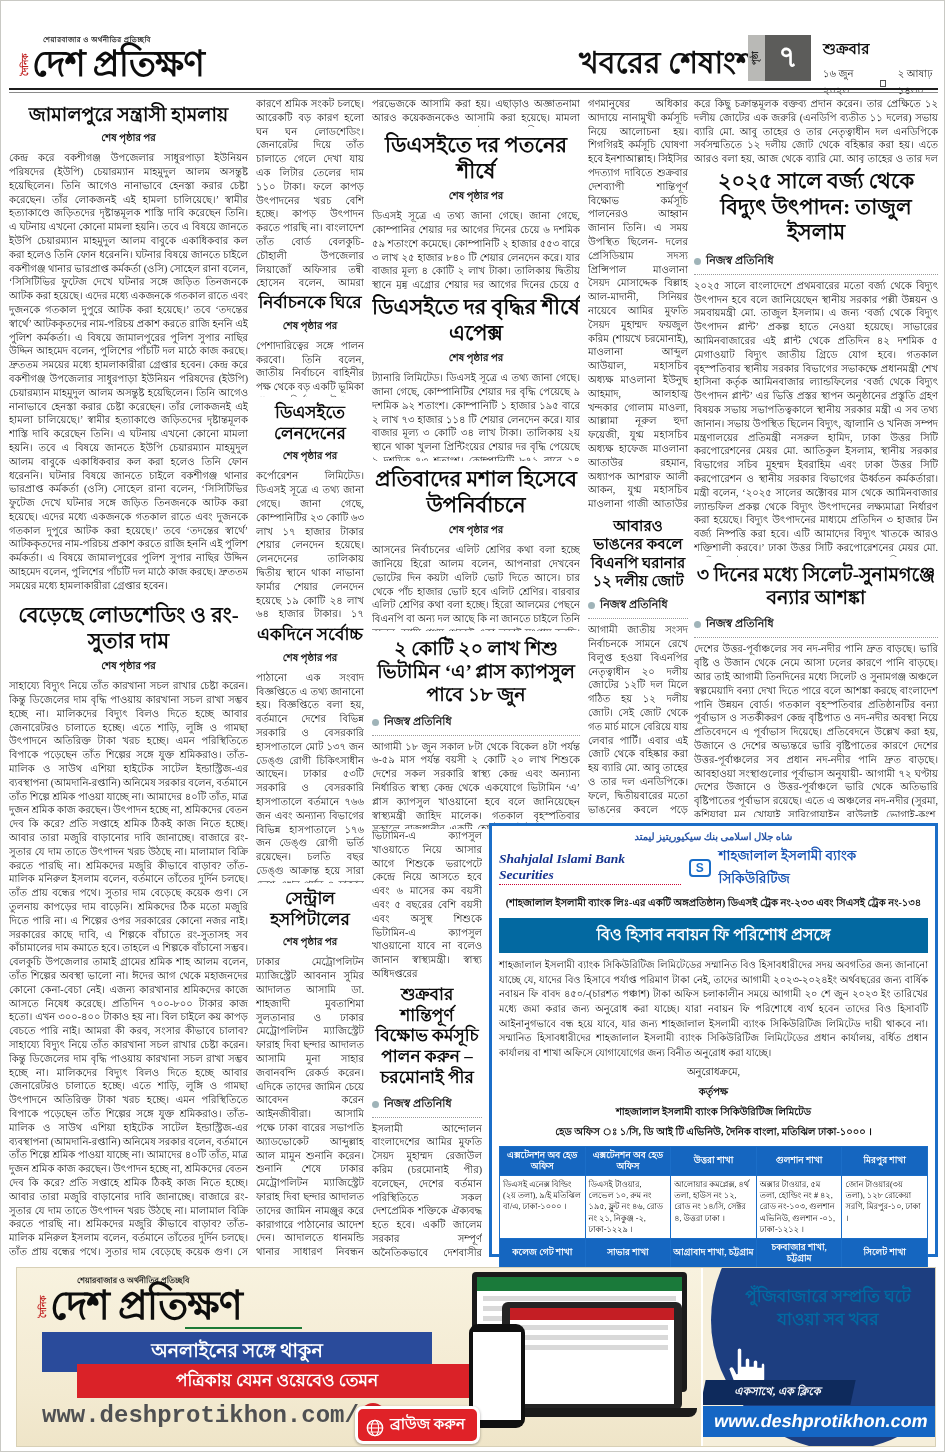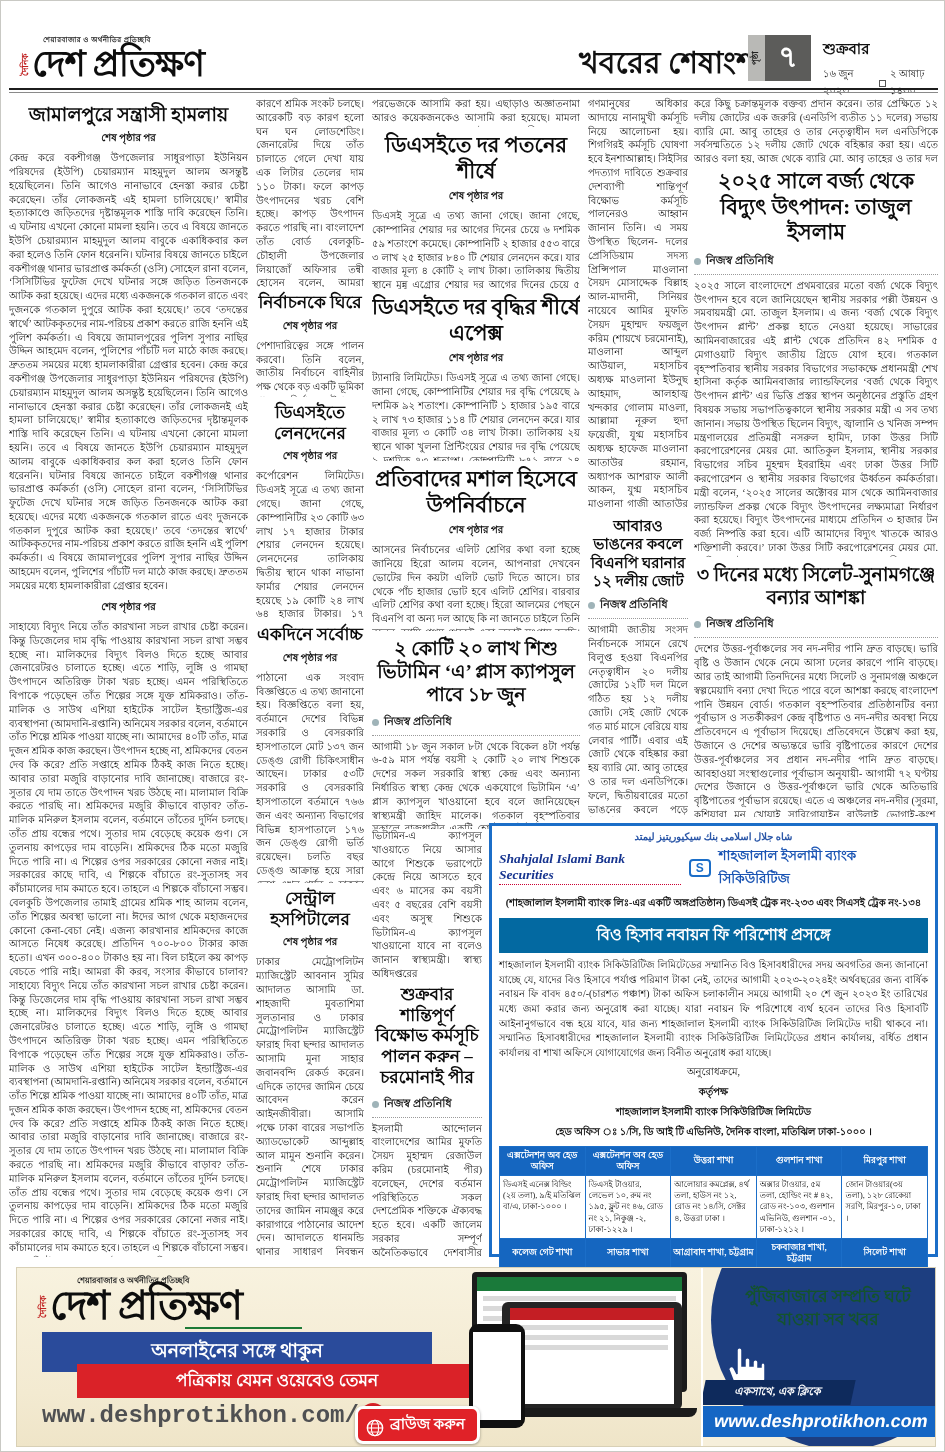--- a/index.html
+++ b/index.html
@@ -15,21 +15,21 @@
   .mast-tagline { font-size:7px; font-weight:bold; color:#222; letter-spacing:.5px; margin-left:26px; }
   .mast-logo-row { display:flex; align-items:flex-end; }
   .mast-dainik { color:#c02020; font-size:9px; font-weight:bold; writing-mode:vertical-rl; transform:rotate(180deg); height:34px; text-align:center; }
   .mast-logo { font-size:36px; font-weight:900; color:#0d0d0d; line-height:1; letter-spacing:-1px; }
   .section-title { position:absolute; left:578px; top:38px; font-size:30px; font-weight:900; color:#111; }
   .page-box { position:absolute; left:747px; top:34px; display:flex; height:46px; }
   .page-box-label { width:17px; background:#b9b9b6; color:#222; font-size:8.5px; font-weight:bold; writing-mode:vertical-rl; transform:rotate(180deg); text-align:center; }
   .page-box-num { width:46px; background:#5c5c5a; color:#fff; font-size:30px; font-weight:bold; display:flex; align-items:center; justify-content:center; }
   .date-block { position:absolute; left:822px; top:36px; }
   .weekday { font-size:15px; font-weight:bold; color:#111; }
-  .dateline { font-size:10px; color:#222; margin-top:4px; display:flex; align-items:center; gap:4px; }
+  .dateline { font-size:10px; color:#222; margin-top:4px; display:flex; align-items:center; gap:12px; }
   .date-sep { display:inline-block; width:7px; height:7px; border:1.5px solid #555; }
   .mast-rule { position:absolute; left:8px; top:87px; width:929px; border-top:2px solid #1c1c1c; }
   .mast-rule2 { position:absolute; left:8px; top:91px; width:929px; border-top:1px solid #8a8a8a; }
   
   .col { position:absolute; overflow:hidden; }
   .art { overflow:hidden; }
   .headline { font-weight:900; color:#0c0c0c; text-align:center; line-height:1.22; padding:6px 0 2px; }
   .h-xl { font-size:21px; } .h-lg { font-size:19px; } .h-md { font-size:17px; } .h-sm { font-size:15px; }
   .contd { font-size:10px; font-weight:bold; text-align:center; padding:2px 0 4px; color:#111; }
   .byline { display:flex; align-items:center; gap:5px; font-size:11px; font-weight:bold; color:#1c1c1c; padding:4px 0 3px; }
@@ -77,21 +77,21 @@
   .laptop .scr { width:100%; height:100%; background:#fff; overflow:hidden; }
   .scr-bar-red { height:12px; background:#c41e24; }
   .laptop-base { left:470px; top:140px; width:210px; height:9px; background:#1b1b1b; border-radius:0 0 8px 8px; }
   .phone { left:452px; top:56px; width:56px; height:104px; background:#101010; border-radius:9px; padding:8px 4px; }
   .phone .scr { width:100%; height:100%; background:#fff; }
   .browse-btn { position:absolute; left:338px; top:138px; background:#e02228; border:3px solid #fff; border-radius:8px;
     color:#fff; font-size:15px; font-weight:900; padding:3px 12px 4px 8px; display:flex; align-items:flex-end; gap:6px;
     box-shadow:0 1px 3px rgba(0,0,0,.35); }
   .fb-right { position:absolute; left:684px; top:0; width:236px; height:180px; background:#f6efdb; border-left:2px solid #fff; overflow:hidden; }
   .fb-circle { position:absolute; left:8px; top:-78px; width:260px; height:260px; border-radius:50%; background:#1d3e80; }
-  .fb-circle-text { position:absolute; left:30px; top:18px; width:190px; color:#14532d; font-size:17px; font-weight:900; text-align:center; line-height:1.35; }
+  .fb-circle-text { position:absolute; left:30px; top:18px; width:190px; color:#0369a1; font-size:17px; font-weight:900; text-align:center; line-height:1.35; }
   .hand-wrap { position:absolute; left:18px; top:78px; }
   .fb-ribbon-dark { position:absolute; left:0; top:112px; width:150px; background:#0e2a5c; color:#fff; font-size:11px; font-weight:bold; text-align:center; padding:3px 0; transform:skewX(-12deg); transform-origin:left; }
   .fb-ribbon-blue { position:absolute; left:-6px; top:138px; width:248px; background:#1566c4; color:#fff; font-family:"Liberation Sans",sans-serif; font-size:18px; font-weight:900; text-align:center; padding:5px 0; transform:skewX(-10deg); }
 </style>
 </head>
 <body>
 
 <div id="page">
 
   <div id="masthead">
@@ -119,20 +119,21 @@
     <div class="mast-rule2"></div>
   </div>
 
   <div class="col" style="left:8px; top:96px; width:239px; height:1160px;">
     <div class="art" style="height:500px;">
       <div class="headline h-lg">জামালপুরে সন্ত্রাসী হামলায়</div>
       <div class="contd">শেষ পৃষ্ঠার পর</div>
       <div class="body-txt">কেন্দ্র করে বকশীগঞ্জ উপজেলার সাধুরপাড়া ইউনিয়ন পরিষদের (ইউপি) চেয়ারম্যান মাহমুদুল আলম অসন্তুষ্ট হয়েছিলেন। তিনি আগেও নানাভাবে হেনস্তা করার চেষ্টা করেছেন। তাঁর লোকজনই এই হামলা চালিয়েছে।’ স্বামীর হত্যাকাণ্ডে জড়িতদের দৃষ্টান্তমূলক শাস্তি দাবি করেছেন তিনি। এ ঘটনায় এখনো কোনো মামলা হয়নি। তবে এ বিষয়ে জানতে ইউপি চেয়ারম্যান মাহমুদুল আলম বাবুকে একাধিকবার কল করা হলেও তিনি ফোন ধরেননি। ঘটনার বিষয়ে জানতে চাইলে বকশীগঞ্জ থানার ভারপ্রাপ্ত কর্মকর্তা (ওসি) সোহেল রানা বলেন, ‘সিসিটিভির ফুটেজ দেখে ঘটনার সঙ্গে জড়িত তিনজনকে আটক করা হয়েছে। এদের মধ্যে একজনকে গতকাল রাতে এবং দুজনকে গতকাল দুপুরে আটক করা হয়েছে।’ তবে ‘তদন্তের স্বার্থে’ আটককৃতদের নাম-পরিচয় প্রকাশ করতে রাজি হননি এই পুলিশ কর্মকর্তা। এ বিষয়ে জামালপুরের পুলিশ সুপার নাছির উদ্দিন আহমেদ বলেন, পুলিশের পাঁচটি দল মাঠে কাজ করছে। দ্রুততম সময়ের মধ্যে হামলাকারীরা গ্রেপ্তার হবেন। কেন্দ্র করে বকশীগঞ্জ উপজেলার সাধুরপাড়া ইউনিয়ন পরিষদের (ইউপি) চেয়ারম্যান মাহমুদুল আলম অসন্তুষ্ট হয়েছিলেন। তিনি আগেও নানাভাবে হেনস্তা করার চেষ্টা করেছেন। তাঁর লোকজনই এই হামলা চালিয়েছে।’ স্বামীর হত্যাকাণ্ডে জড়িতদের দৃষ্টান্তমূলক শাস্তি দাবি করেছেন তিনি। এ ঘটনায় এখনো কোনো মামলা হয়নি। তবে এ বিষয়ে জানতে ইউপি চেয়ারম্যান মাহমুদুল আলম বাবুকে একাধিকবার কল করা হলেও তিনি ফোন ধরেননি। ঘটনার বিষয়ে জানতে চাইলে বকশীগঞ্জ থানার ভারপ্রাপ্ত কর্মকর্তা (ওসি) সোহেল রানা বলেন, ‘সিসিটিভির ফুটেজ দেখে ঘটনার সঙ্গে জড়িত তিনজনকে আটক করা হয়েছে। এদের মধ্যে একজনকে গতকাল রাতে এবং দুজনকে গতকাল দুপুরে আটক করা হয়েছে।’ তবে ‘তদন্তের স্বার্থে’ আটককৃতদের নাম-পরিচয় প্রকাশ করতে রাজি হননি এই পুলিশ কর্মকর্তা। এ বিষয়ে জামালপুরের পুলিশ সুপার নাছির উদ্দিন আহমেদ বলেন, পুলিশের পাঁচটি দল মাঠে কাজ করছে। দ্রুততম সময়ের মধ্যে হামলাকারীরা গ্রেপ্তার হবেন।</div>
     </div>
     <div class="art" style="height:660px;">
+      <div class="headline h-xl">বেড়েছে লোডশেডিং ও রং-সুতার দাম</div>
       <div class="contd">শেষ পৃষ্ঠার পর</div>
       <div class="body-txt">সাহায্যে বিদ্যুৎ নিয়ে তাঁত কারখানা সচল রাখার চেষ্টা করেন। কিন্তু ডিজেলের দাম বৃদ্ধি পাওয়ায় কারখানা সচল রাখা সম্ভব হচ্ছে না। মালিকদের বিদ্যুৎ বিলও দিতে হচ্ছে আবার জেনারেটরও চালাতে হচ্ছে। এতে শাড়ি, লুঙ্গি ও গামছা উৎপাদনে অতিরিক্ত টাকা খরচ হচ্ছে। এমন পরিস্থিতিতে বিপাকে পড়েছেন তাঁত শিল্পের সঙ্গে যুক্ত শ্রমিকরাও। তাঁত-মালিক ও সাউথ এশিয়া হাইটেক সাটেল ইন্ডাস্ট্রিজ-এর ব্যবস্থাপনা (আমদানি-রপ্তানি) অনিমেষ সরকার বলেন, বর্তমানে তাঁত শিল্পে শ্রমিক পাওয়া যাচ্ছে না। আমাদের ৪০টি তাঁত, মাত্র দুজন শ্রমিক কাজ করছেন। উৎপাদন হচ্ছে না, শ্রমিকদের বেতন দেব কি করে? প্রতি সপ্তাহে শ্রমিক ঠিকই কাজ নিতে হচ্ছে। আবার তারা মজুরি বাড়ানোর দাবি জানাচ্ছে। বাজারে রং-সুতার যে দাম তাতে উৎপাদন খরচ উঠছে না। মালামাল বিক্রি করতে পারছি না। শ্রমিকদের মজুরি কীভাবে বাড়াব? তাঁত-মালিক মনিরুল ইসলাম বলেন, বর্তমানে তাঁতের দুর্দিন চলছে। তাঁত প্রায় বন্ধের পথে। সুতার দাম বেড়েছে কয়েক গুণ। সে তুলনায় কাপড়ের দাম বাড়েনি। শ্রমিকদের ঠিক মতো মজুরি দিতে পারি না। এ শিল্পের ওপর সরকারের কোনো নজর নাই। সরকারের কাছে দাবি, এ শিল্পকে বাঁচাতে রং-সুতাসহ সব কাঁচামালের দাম কমাতে হবে। তাহলে এ শিল্পকে বাঁচানো সম্ভব। বেলকুচি উপজেলার তামাই গ্রামের শ্রমিক শাহ আলম বলেন, তাঁত শিল্পের অবস্থা ভালো না। ঈদের আগ থেকে মহাজনদের কোনো কেনা-বেচা নেই। এজন্য কারখানার শ্রমিকদের কাজে আসতে নিষেধ করেছে। প্রতিদিন ৭০০-৮০০ টাকার কাজ হতো। এখন ৩০০-৪০০ টাকাও হয় না। বিল চাইলে কয় কাপড় বেচতে পারি নাই। আমরা কী করব, সংসার কীভাবে চালাব? সাহায্যে বিদ্যুৎ নিয়ে তাঁত কারখানা সচল রাখার চেষ্টা করেন। কিন্তু ডিজেলের দাম বৃদ্ধি পাওয়ায় কারখানা সচল রাখা সম্ভব হচ্ছে না। মালিকদের বিদ্যুৎ বিলও দিতে হচ্ছে আবার জেনারেটরও চালাতে হচ্ছে। এতে শাড়ি, লুঙ্গি ও গামছা উৎপাদনে অতিরিক্ত টাকা খরচ হচ্ছে। এমন পরিস্থিতিতে বিপাকে পড়েছেন তাঁত শিল্পের সঙ্গে যুক্ত শ্রমিকরাও। তাঁত-মালিক ও সাউথ এশিয়া হাইটেক সাটেল ইন্ডাস্ট্রিজ-এর ব্যবস্থাপনা (আমদানি-রপ্তানি) অনিমেষ সরকার বলেন, বর্তমানে তাঁত শিল্পে শ্রমিক পাওয়া যাচ্ছে না। আমাদের ৪০টি তাঁত, মাত্র দুজন শ্রমিক কাজ করছেন। উৎপাদন হচ্ছে না, শ্রমিকদের বেতন দেব কি করে? প্রতি সপ্তাহে শ্রমিক ঠিকই কাজ নিতে হচ্ছে। আবার তারা মজুরি বাড়ানোর দাবি জানাচ্ছে। বাজারে রং-সুতার যে দাম তাতে উৎপাদন খরচ উঠছে না। মালামাল বিক্রি করতে পারছি না। শ্রমিকদের মজুরি কীভাবে বাড়াব? তাঁত-মালিক মনিরুল ইসলাম বলেন, বর্তমানে তাঁতের দুর্দিন চলছে। তাঁত প্রায় বন্ধের পথে। সুতার দাম বেড়েছে কয়েক গুণ। সে তুলনায় কাপড়ের দাম বাড়েনি। শ্রমিকদের ঠিক মতো মজুরি দিতে পারি না। এ শিল্পের ওপর সরকারের কোনো নজর নাই। সরকারের কাছে দাবি, এ শিল্পকে বাঁচাতে রং-সুতাসহ সব কাঁচামালের দাম কমাতে হবে। তাহলে এ শিল্পকে বাঁচানো সম্ভব। বেলকুচি উপজেলার তামাই গ্রামের শ্রমিক শাহ আলম বলেন, তাঁত শিল্পের অবস্থা ভালো না। ঈদের আগ থেকে মহাজনদের কোনো কেনা-বেচা নেই। এজন্য কারখানার শ্রমিকদের কাজে আসতে নিষেধ করেছে। প্রতিদিন ৭০০-৮০০ টাকার কাজ হতো। এখন ৩০০-৪০০ টাকাও হয় না। বিল চাইলে কয় কাপড় বেচতে পারি নাই। আমরা কী করব, সংসার কীভাবে চালাব?</div>
     </div>
   </div>
 
   <div class="col" style="left:255px; top:96px; width:108px; height:1160px;">
     <div class="art" style="height:190px;">
       <div class="body-txt">কারণে শ্রমিক সংকট চলছে। আরেকটি বড় কারণ হলো ঘন ঘন লোডশেডিং। জেনারেটর দিয়ে তাঁত চালাতে গেলে দেখা যায় এক লিটার তেলের দাম ১১০ টাকা। ফলে কাপড় উৎপাদনের খরচ বেশি হচ্ছে। কাপড় উৎপাদন করতে পারছি না। বাংলাদেশ তাঁত বোর্ড বেলকুচি-চৌহালী উপজেলার লিয়াজোঁ অফিসার তন্বী হোসেন বলেন, আমরা তাঁতিদের স্বাবলম্বী করতে তাদের লোন দিয়ে থাকি। আগে আমাদের লোন ছিল ১৩ হাজার টাকা। এখন সেই লোন বাড়িয়ে ৫০ হাজার থেকে সর্বোচ্চ আড়াই লাখ টাকা পর্যন্ত দিচ্ছি।</div>
     </div>
     <div class="art" style="height:110px;">

